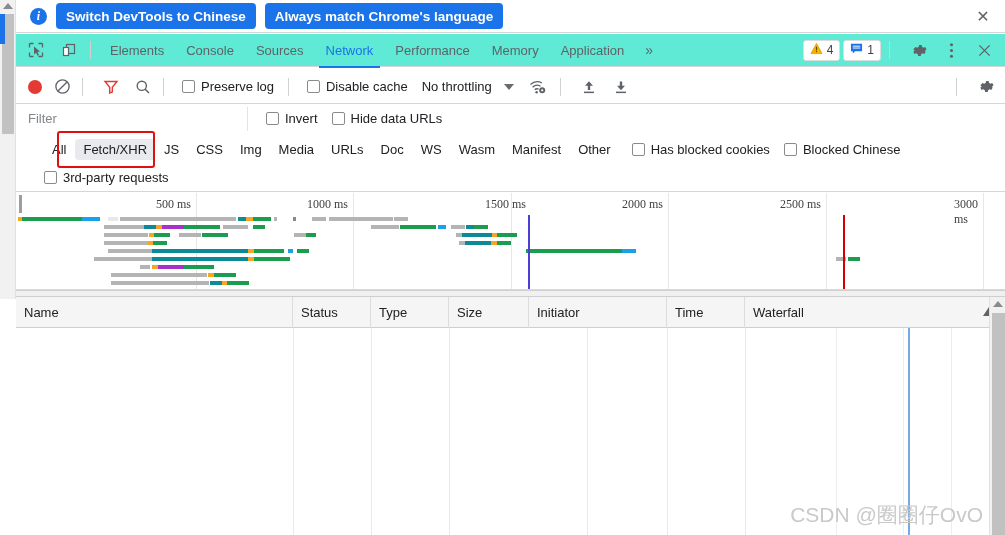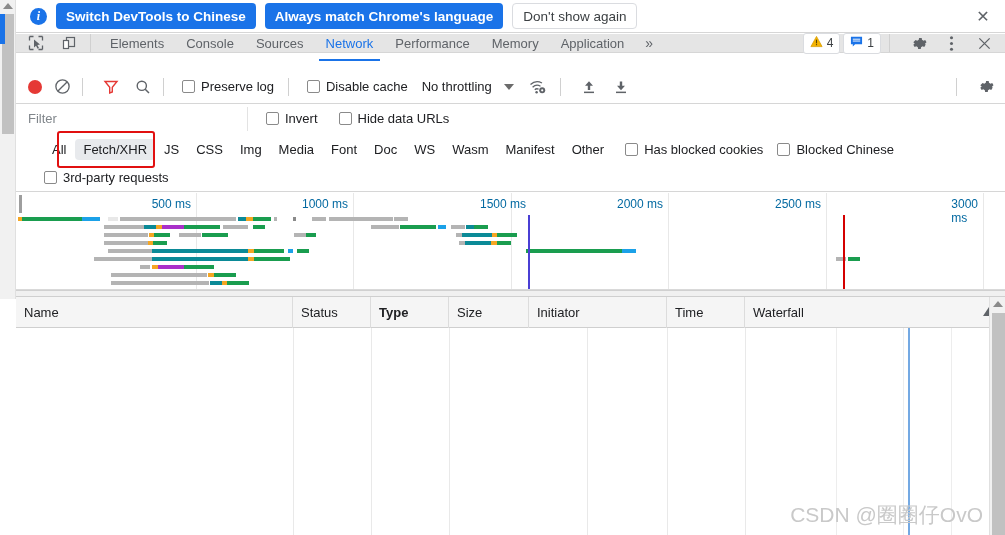--- a/index.html
+++ b/index.html
@@ -67,22 +67,22 @@
   }
   .banner-close {
     position: absolute; right: 14px; top: 8px;
     width: 16px; height: 16px; color: #5f6368; font-size: 16px;
     display: flex; align-items: center; justify-content: center; cursor: pointer;
     font-family: "Liberation Sans", sans-serif;
   }
 
   
   .tabbar {
-    position: absolute; left: 16px; top: 34px; right: 0; height: 19px;
-    background: #e5e5e5; border-bottom: 1px solid #d6d6d6;
+    position: absolute; left: 16px; top: 34px; right: 0; height: 33px;
+    background: #5eead4; border-bottom: 1px solid #d6d6d6;
     display: flex; align-items: center;
   }
   .tool-icon {
     width: 26px; height: 26px; margin-left: 7px;
     display: flex; align-items: center; justify-content: center;
     cursor: pointer; flex: none;
   }
   .vsep { width: 1px; height: 18px; background: #d0d0d0; margin: 0 8px; flex: none; }
   .tabs { display: flex; align-items: stretch; height: 35px; }
   .tab {
@@ -158,22 +158,22 @@
     position: absolute; border: 2px solid #e11010; border-radius: 3px;
     pointer-events: none; z-index: 30;
   }
 
   
   .overview {
     position: absolute; left: 16px; top: 193px; right: 0; height: 103px;
     background: #fff; overflow: hidden;
   }
   .ov-ticklabel {
-    position: absolute; top: 4px; font-size: 12px; color: #0369a1;
-    transform: translateX(-100%); padding-right: 5px;
+    position: absolute; top: 4px; font-size: 12px; color: #404040;
+    transform: translateX(-100%); padding-right: 5px; font-family: Liberation Serif, serif;
   }
   .ov-gridline { position: absolute; top: 0; bottom: 6px; width: 1px; background: #e8e8e8; }
   .ov-bottomline { position: absolute; left: 0; right: 0; bottom: 6px; height: 1px; background: #d9d9d9; }
   .ov-baseline { position: absolute; left: 0; right: 0; bottom: 0; height: 6px; background: #f0f0f0;
     border-top: 1px solid #d0d0d0;}
   .ov-leftmark { position: absolute; left: 3px; top: 2px; width: 3px; height: 18px; background: #9e9e9e; }
   .ov-seg { position: absolute; height: 4px; }
   .ov-evline { position: absolute; top: 22px; bottom: 7px; width: 2px; }
 
   
@@ -230,21 +230,20 @@
   <div class="left-scroll">
     <div class="arrow"></div>
     <div class="thumb"></div>
   </div>
   <div class="left-blue"></div>
 
   <div class="banner">
     <div class="info-icon">i</div>
     <button class="banner-btn">Switch DevTools to Chinese</button>
     <button class="banner-btn">Always match Chrome's language</button>
-    <button class="banner-btn secondary">Don't show again</button>
     <div class="banner-close">✕</div>
   </div>
 
   <div class="tabbar">
     <div class="tool-icon">
       <svg width="16" height="16" viewBox="0 0 16 16">
         <path d="M1.5 1.5h4M1.5 1.5v4M14.5 1.5h-4M14.5 1.5v4M1.5 14.5h4M1.5 14.5v-4M14.5 14.5h-4M14.5 14.5v-4" stroke="#5f6368" stroke-width="1.3" fill="none"></path>
         <path d="M6 4.5l6 5-2.6.5 1.6 3-1.4.7-1.6-3L6 12.5z" fill="#5f6368"></path>
       </svg>
     </div>
@@ -389,34 +388,34 @@
   </div>
 
   <div class="filterrow">
     <div class="filter-wrap">
       <input class="filter-input" type="text" placeholder="Filter" style="">
     </div>
     <div class="chk-label" style="margin-left:18px">
       <span class="chk"></span>
       <span>Invert</span>
     </div>
-    <div class="chk-label" style="margin-left:21px">
+    <div class="chk-label" style="margin-left:14px">
       <span class="chk"></span>
       <span>Hide data URLs</span>
     </div>
   </div>
 
   <div class="typerow">
     <div class="type-chip">All</div>
     <div class="type-chip selected">Fetch/XHR</div>
     <div class="type-chip">JS</div>
     <div class="type-chip">CSS</div>
     <div class="type-chip">Img</div>
     <div class="type-chip">Media</div>
-    <div class="type-chip">Font</div>
+    <div class="type-chip">URLs</div>
     <div class="type-chip">Doc</div>
     <div class="type-chip">WS</div>
     <div class="type-chip">Wasm</div>
     <div class="type-chip">Manifest</div>
     <div class="type-chip">Other</div>
     <div class="chk-label" style="margin-left:12px">
       <span class="chk"></span>
       <span>Has blocked cookies</span>
     </div>
     <div class="chk-label" style="margin-left:14px">
@@ -534,21 +533,21 @@
   </div>
 
   <div class="table">
     <div class="thead" id="thead">
         <div class="th" style="width: 277px;">
           <span>Name</span>
         </div>
         <div class="th" style="width: 78px;">
           <span>Status</span>
         </div>
-        <div class="th" style="width: 78px; font-weight: bold;">
+        <div class="th" style="width: 78px;">
           <span>Type</span>
         </div>
         <div class="th" style="width: 80px;">
           <span>Size</span>
         </div>
         <div class="th" style="width: 138px;">
           <span>Initiator</span>
         </div>
         <div class="th" style="width: 78px;">
           <span>Time</span>

